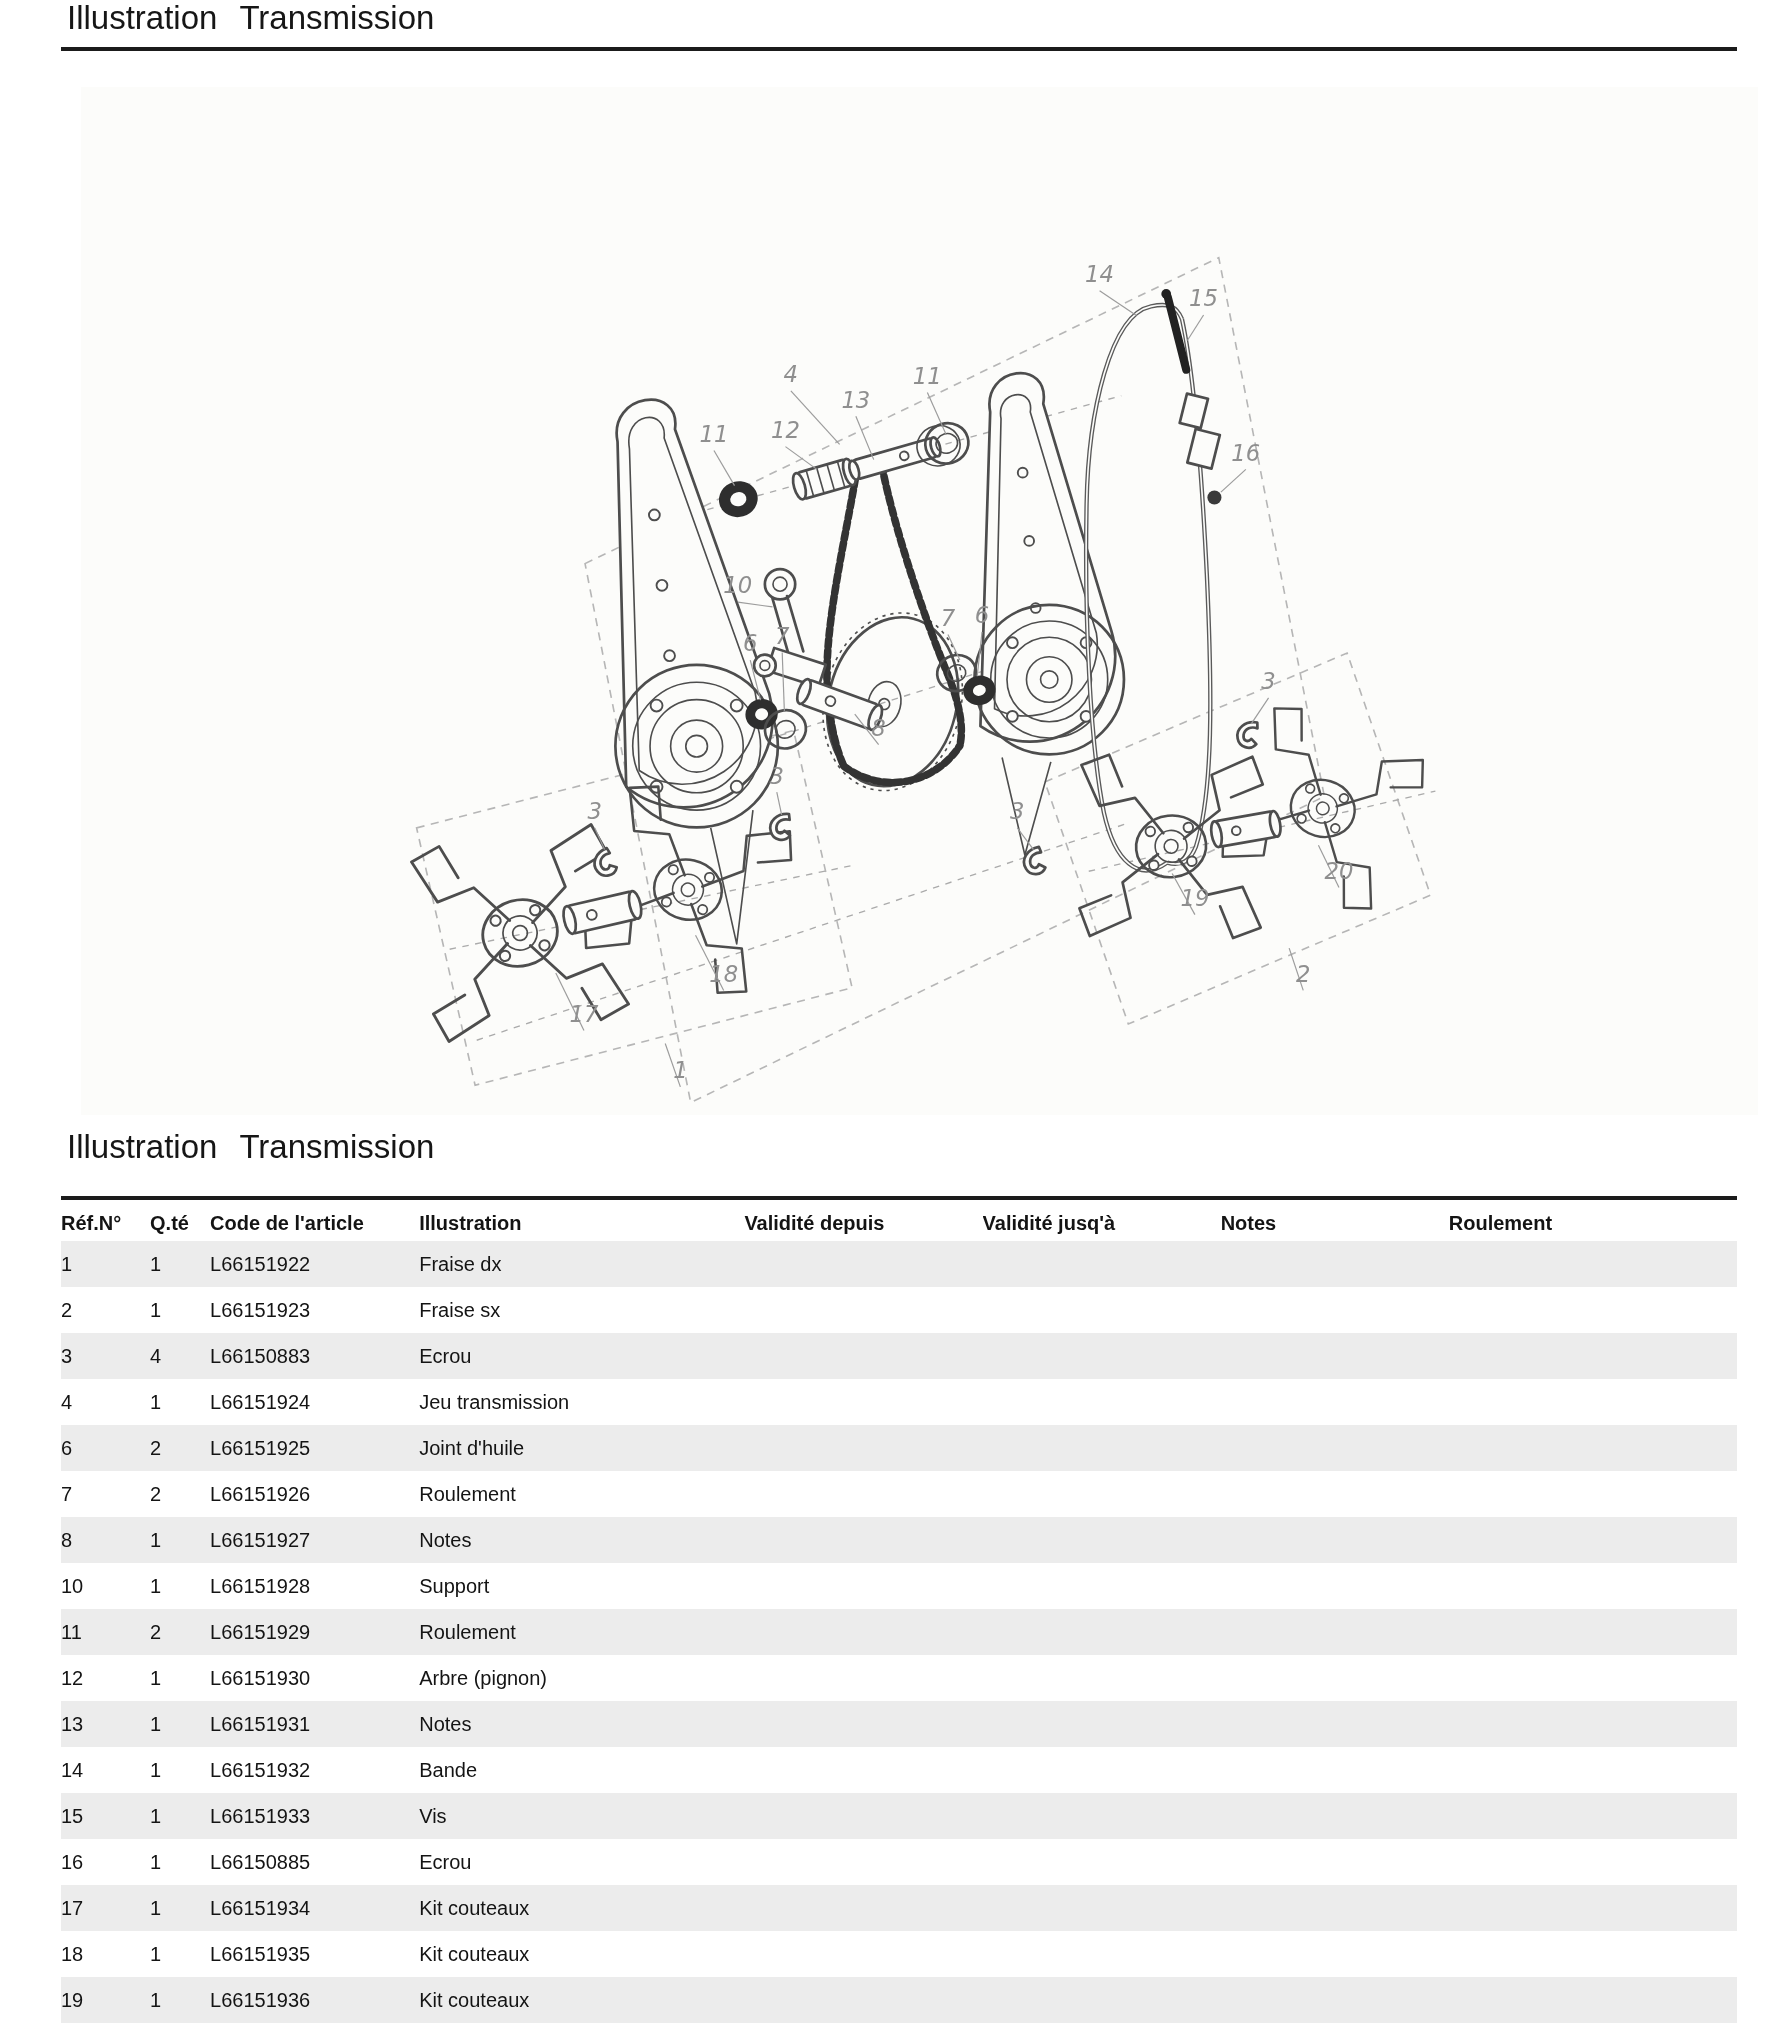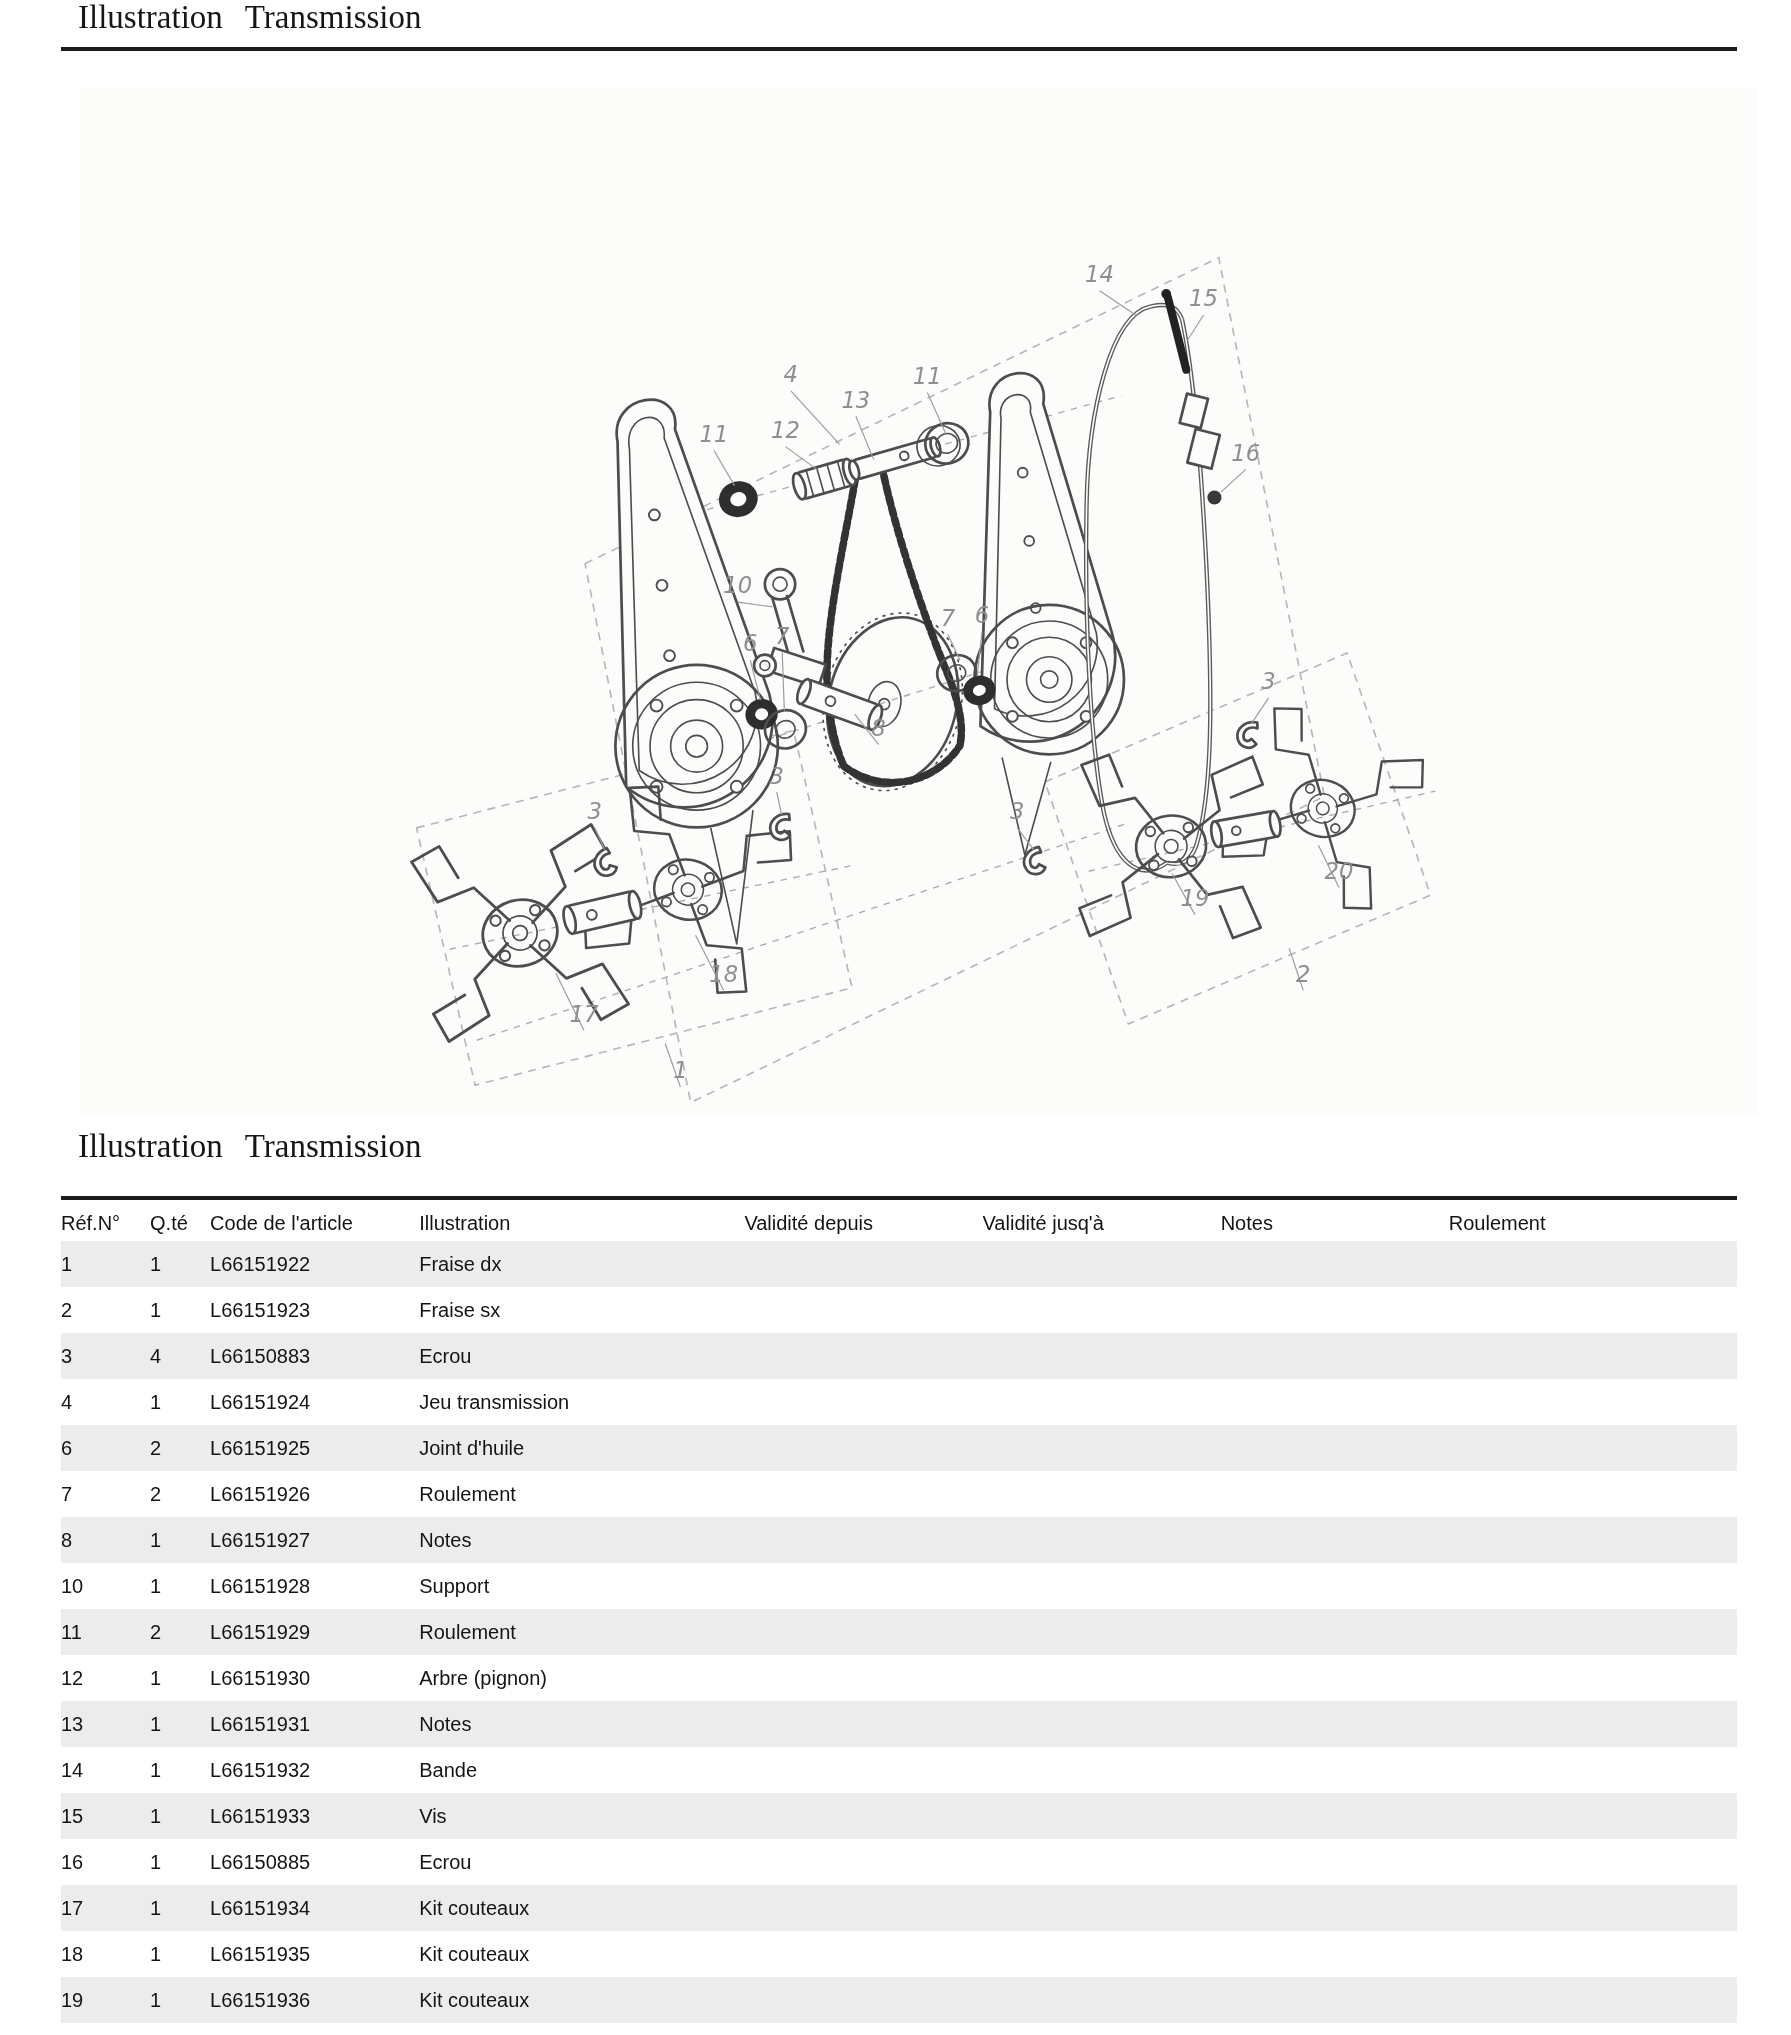--- a/index.html
+++ b/index.html
@@ -1,24 +1,23 @@
 <!DOCTYPE html>
 <html style="font-size:8.7px"><head>
 <meta charset="utf-8">
 <style>
   html,body{margin:0;padding:0;}
   body{
     width:1791px;height:2035px;position:relative;overflow:hidden;
     background:#ffffff;font-family:"Liberation Sans",sans-serif;color:#141414;
   }
   .page-title{
-    position:absolute;left:78px;width:1676px;
+    position:absolute;left:67px;width:1676px;
     font-size:33px;line-height:35px;font-weight:400;color:#161616;
     white-space:nowrap;
-    font-family:Liberation Serif, serif;
   }
   .page-title .w2{margin-left:22px;}
   #title-top{top:0px;}
   #title-table{top:1129px;}
   .rule{position:absolute;left:61px;width:1676px;height:3.8px;background:#1b1b1b;}
   #rule-top{top:47px;}
   #rule-table{top:1196px;}
   .figure-wrap{
     position:absolute;left:81px;top:87px;width:1677px;height:1028px;
     background:#fcfcfa;
@@ -38,21 +37,21 @@
   .cable-core{fill:none;stroke:#fcfcfa;stroke-width:3;}
   .callout-text{font-family:"DejaVu Sans",sans-serif;font-style:italic;font-size:42px;fill:#8f8f8f;}
   .leader{stroke:#9c9c9c;stroke-width:2.2;fill:none;}
 
   
   table.parts{
     position:absolute;left:61px;top:1205px;width:1676px;
     border-collapse:collapse;table-layout:fixed;font-size:20px;color:#141414;
   }
   table.parts th{
-    height:36px;font-weight:400;text-align:left;vertical-align:middle;
+    height:36px;font-weight:700;text-align:left;vertical-align:middle;
     white-space:nowrap;overflow:hidden;padding:0;
   }
   table.parts th.c{text-align:left;}
   table.parts td{
     height:46px;vertical-align:middle;white-space:nowrap;overflow:hidden;padding:0;
   }
   table.parts tbody tr:nth-child(odd){background:#ececec;}
 </style>
 </head>
 <body>

